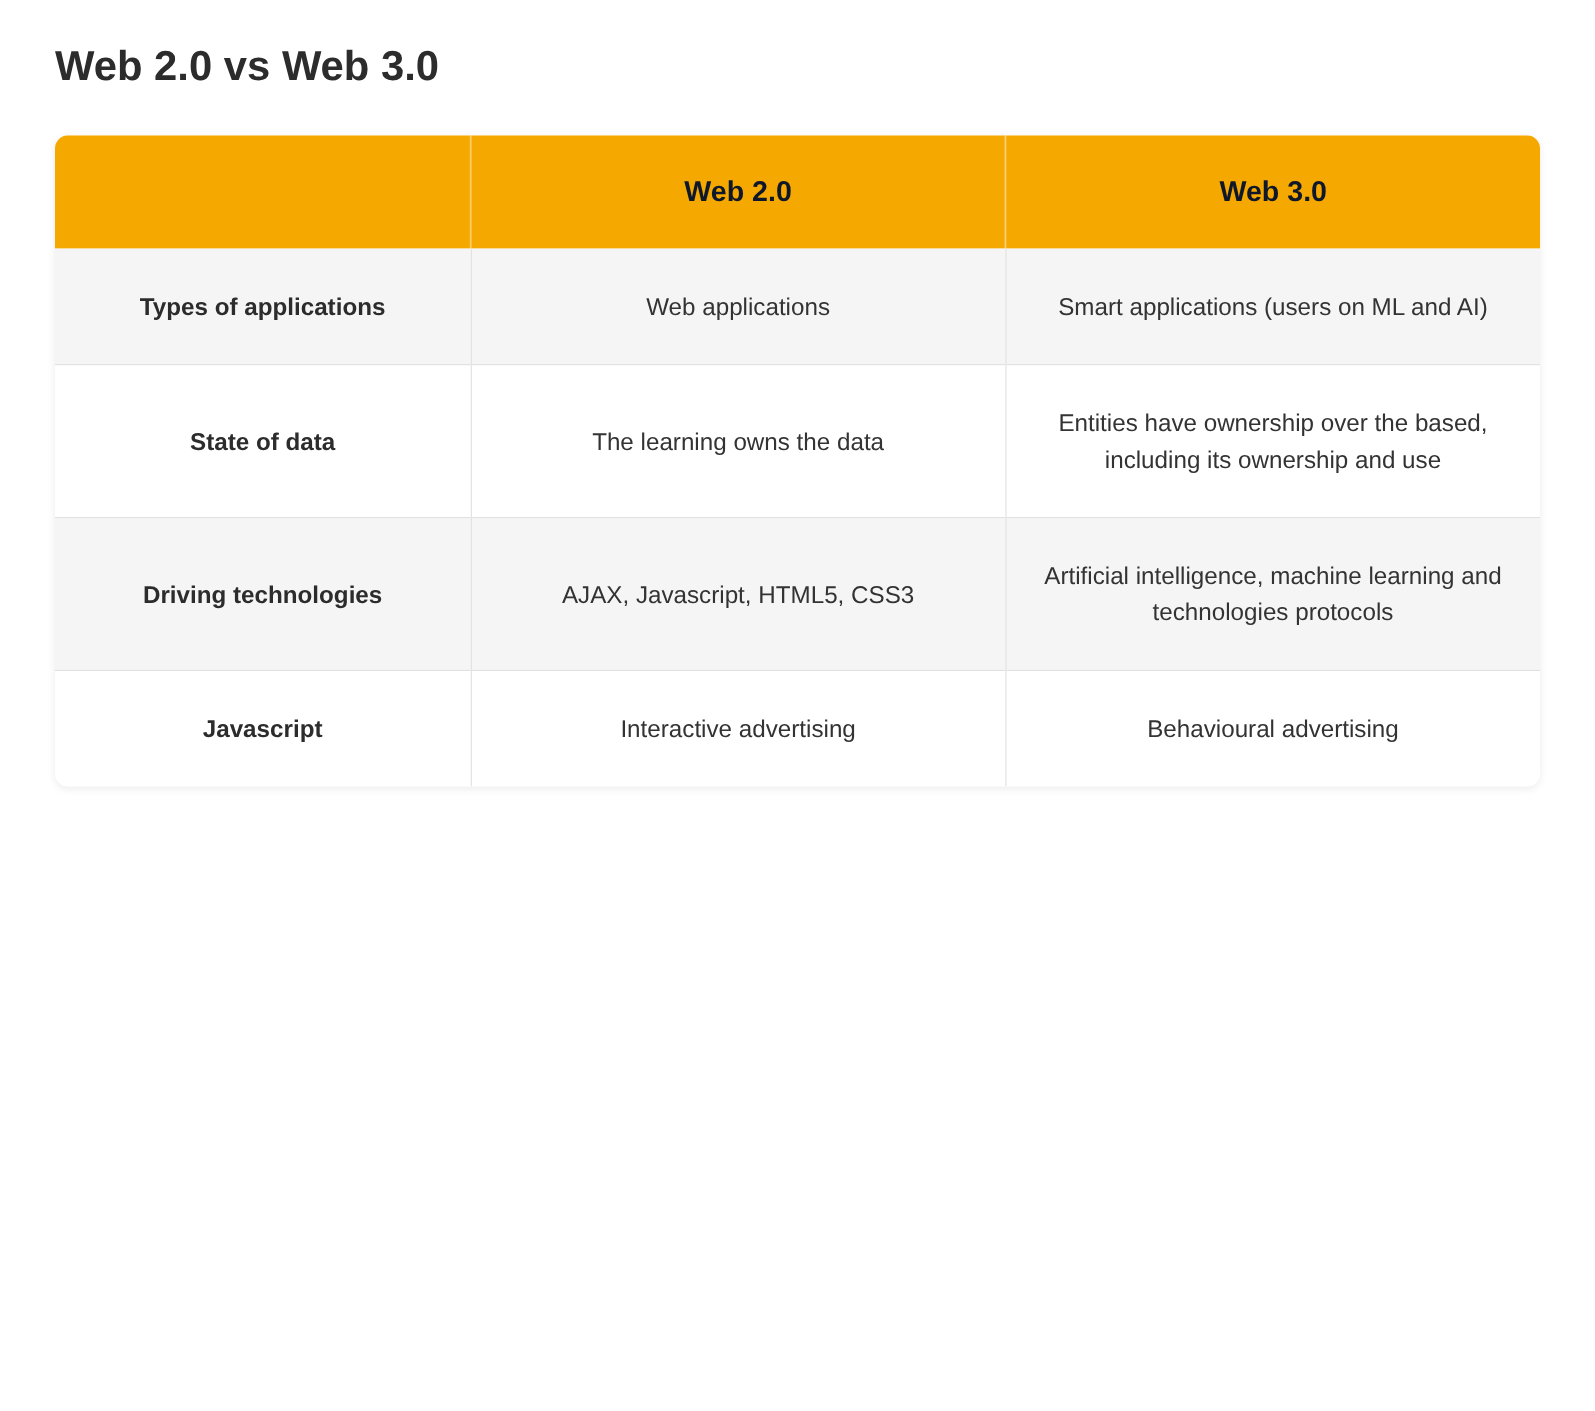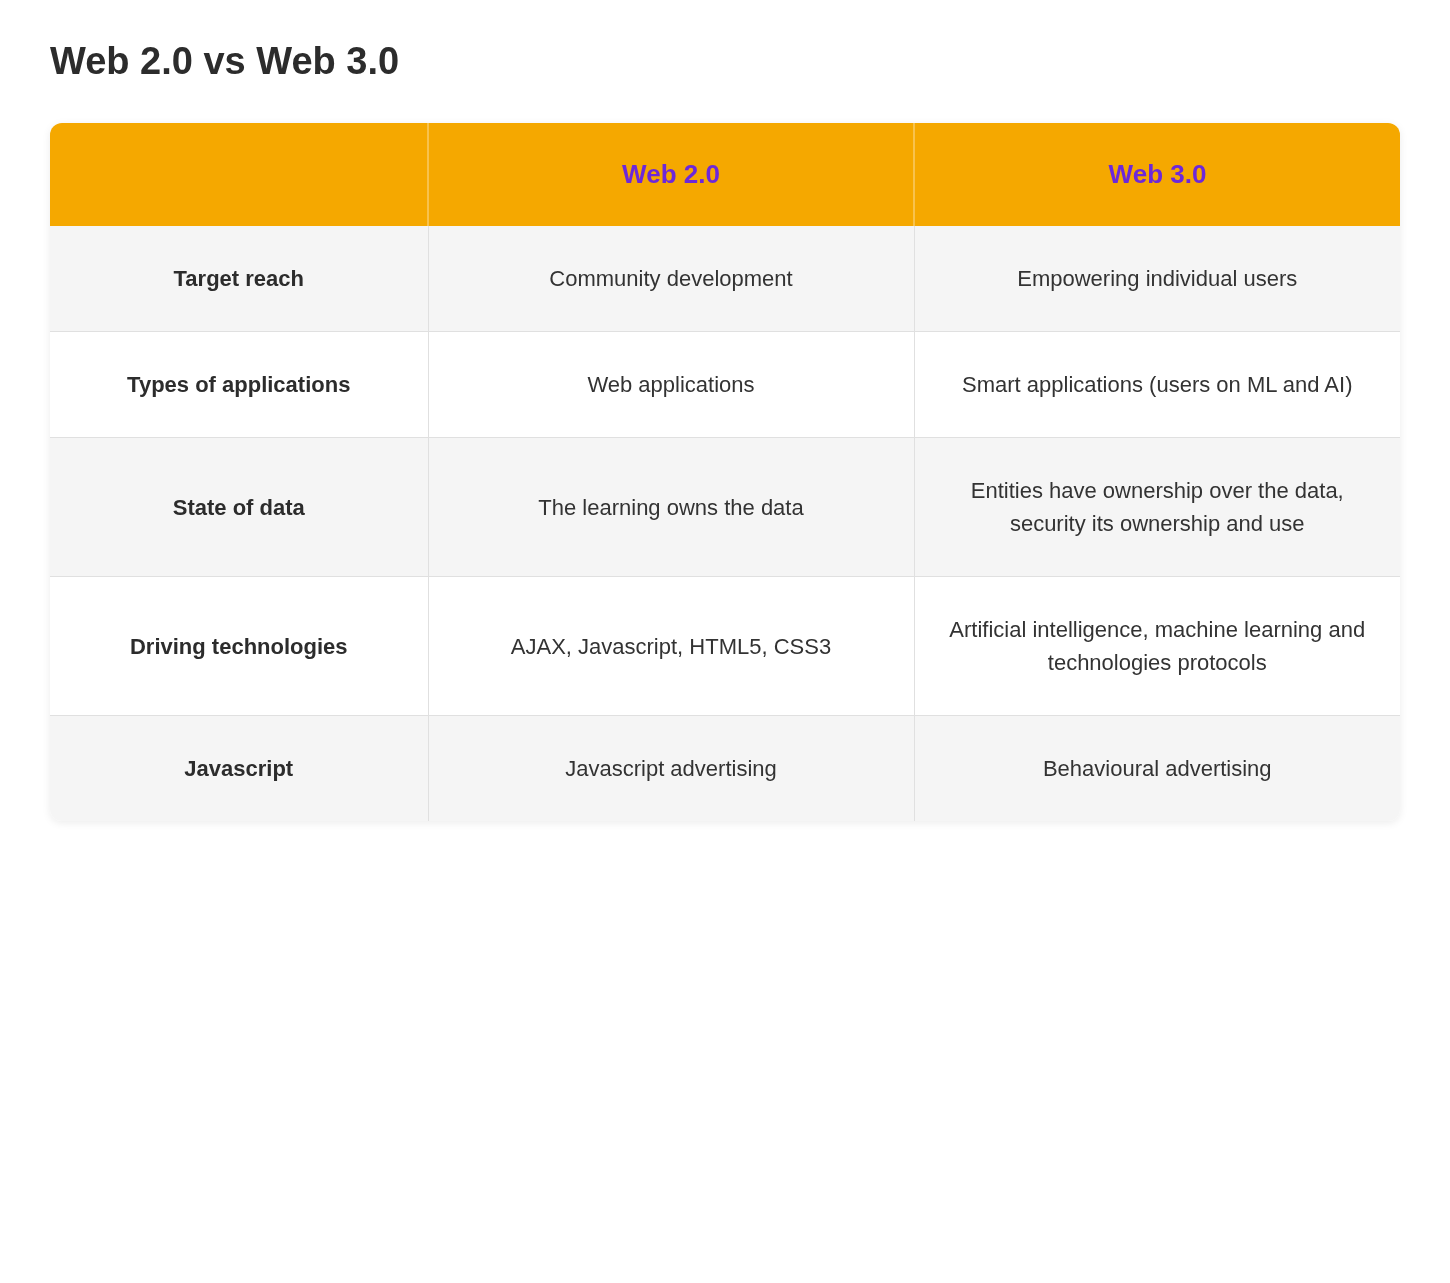--- a/index.html
+++ b/index.html
@@ -26,21 +26,21 @@
     .comparison-table {
       width: 100%;
       border-collapse: collapse;
       border-radius: 12px;
       overflow: hidden;
       box-shadow: 0 2px 8px rgba(0,0,0,0.08);
     }
 
     .comparison-table thead tr th {
       background-color: #f5a800;
-      color: #6d28d9;
+      color: #0f172a;
       font-size: 26px;
       font-weight: 700;
       padding: 36px 20px;
       text-align: center;
     }
 
     .comparison-table thead tr th:first-child {
       background-color: #f5a800;
       width: 28%;
     }
@@ -103,39 +103,34 @@
 
 <table class="comparison-table">
   <thead>
     <tr>
       <th class="header-empty"></th>
       <th>Web 2.0</th>
       <th>Web 3.0</th>
     </tr>
   </thead>
   <tbody id="table-body">
-  <tr>
-        <td>Target reach</td>
-        <td>Community development</td>
-        <td>Empowering individual users</td>
-      </tr>
       <tr>
         <td>Types of applications</td>
         <td>Web applications</td>
         <td>Smart applications (users on  ML and AI)</td>
       </tr>
       <tr>
         <td>State of data</td>
         <td>The learning owns the data</td>
-        <td>Entities have ownership over the data, security its ownership and use</td>
+        <td>Entities have ownership over the based, including its ownership and use</td>
       </tr>
       <tr>
         <td>Driving technologies</td>
         <td>AJAX, Javascript, HTML5, CSS3</td>
         <td>Artificial intelligence, machine learning and technologies protocols</td>
       </tr>
       <tr>
         <td>Javascript</td>
-        <td>Javascript advertising</td>
+        <td>Interactive advertising</td>
         <td>Behavioural advertising</td>
       </tr>
     </tbody>
 </table>
 
 </body></html>

